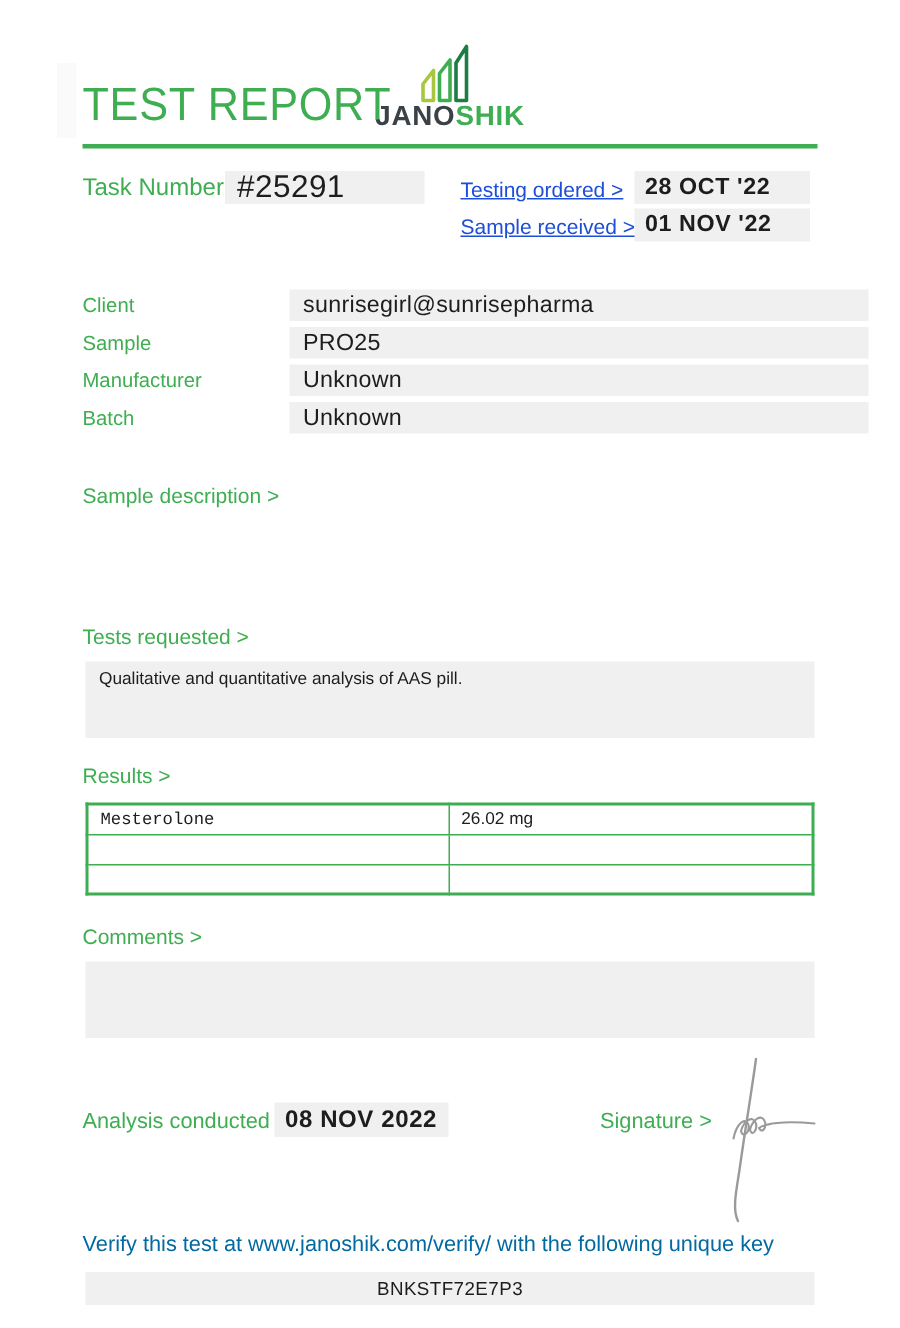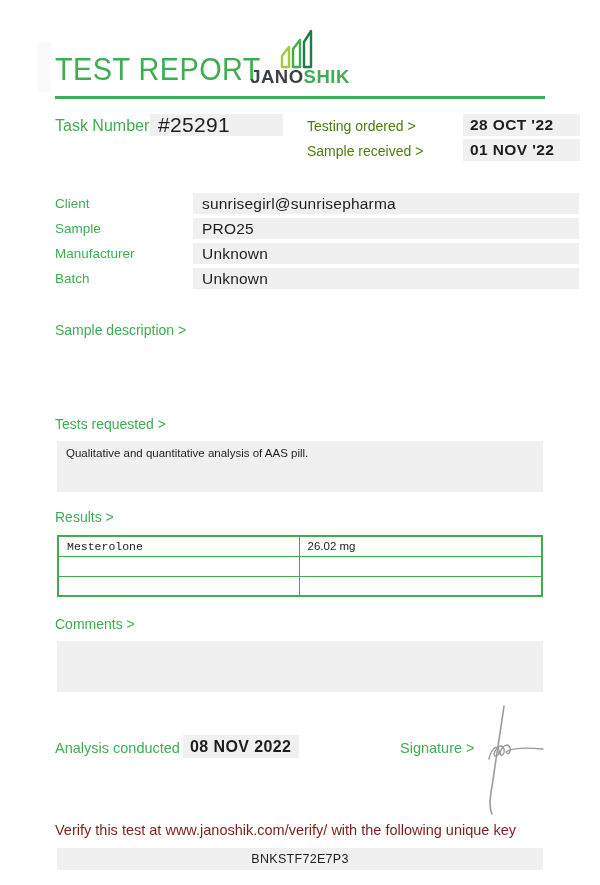--- a/index.html
+++ b/index.html
@@ -38,27 +38,27 @@
   }
   .header-rule { left: 55px; top: 96px; width: 490px; height: 3px; background: #3fae52; }
 
   
   .task-label { left: 55px; top: 117px; font-size: 16px; color: #3fae52; }
   .task-value {
     left: 150px; top: 114px; width: 133px; height: 22px;
     font-size: 21px; font-weight: 500; line-height: 22px; padding-left: 8px;
     letter-spacing: 0.3px;
   }
-  .date-label { font-size: 14px; color: #4d7c0f; white-space: nowrap; }
+  .date-label { font-size: 14px; color: #1d4ed8; white-space: nowrap; text-decoration: underline; }
   .ordered-label { left: 307px; top: 118px; }
   .received-label { left: 307px; top: 143px; }
   .date-value {
     left: 423px; width: 117px; height: 22px;
     font-size: 15.5px; font-weight: 600; line-height: 22px; padding-left: 7px;
-    letter-spacing: 0.4px; white-space: nowrap; margin-left: 40px;
+    letter-spacing: 0.4px; white-space: nowrap;
   }
   .ordered-value { top: 114px; }
   .received-value { top: 139px; }
 
   
   .info-label { left: 55px; font-size: 13.5px; color: #3fae52; white-space: nowrap; }
   .info-value {
     left: 157px; width: 386px; height: 21px;
     font-size: 15.5px; line-height: 21px; padding-left: 9px;
     letter-spacing: 0.2px; white-space: nowrap; margin-left: 36px;
@@ -87,21 +87,21 @@
   
   .analysis-label { left: 55px; top: 740px; font-size: 14.5px; color: #3fae52; white-space: nowrap; }
   .analysis-value {
     left: 183px; top: 735px; width: 116px; height: 23px;
     font-size: 16px; font-weight: 600; line-height: 23px; padding-left: 7px;
     letter-spacing: 0.4px; white-space: nowrap;
   }
   .signature-label { left: 400px; top: 740px; font-size: 14.5px; color: #3fae52; white-space: nowrap; }
   .signature-svg { left: 470px; top: 698px; width: 85px; height: 120px; }
 
-  .verify-text { left: 55px; top: 822px; font-size: 14.5px; color: #7f1d1d; white-space: nowrap; }
+  .verify-text { left: 55px; top: 822px; font-size: 14.5px; color: #0369a1; white-space: nowrap; }
   .verify-key {
     left: 57px; top: 848px; width: 486px; height: 22px;
     text-align: center; font-size: 12.5px; line-height: 22px; letter-spacing: 0.3px;
   }
 </style>
 </head>
 <body>
 
 <div class="page">
 

